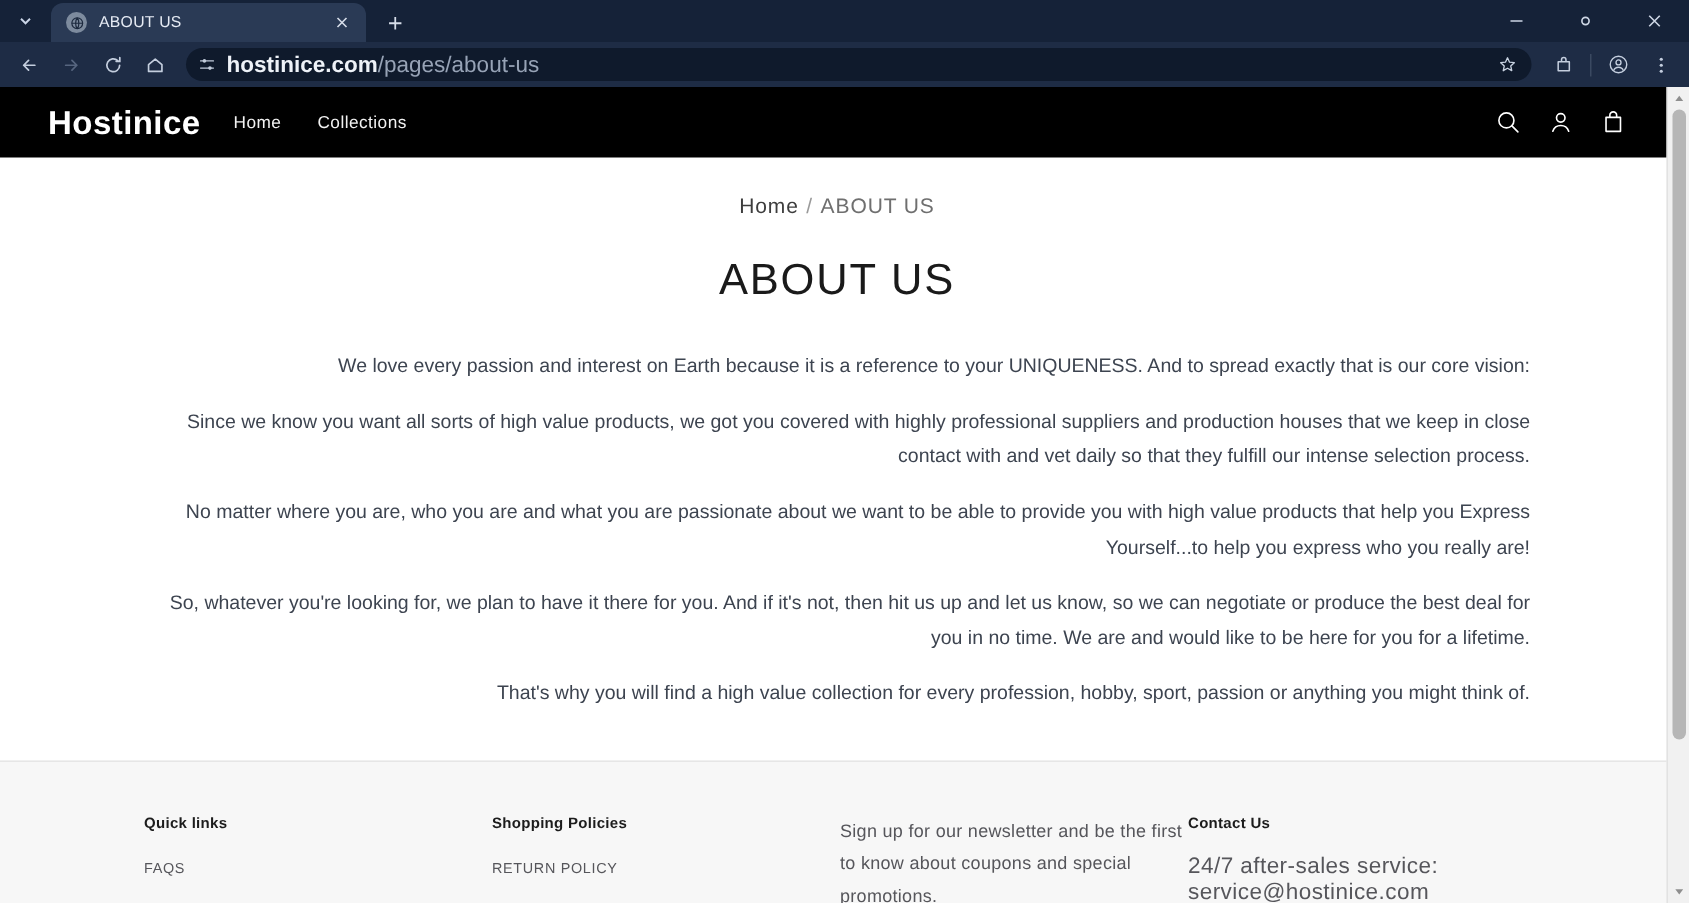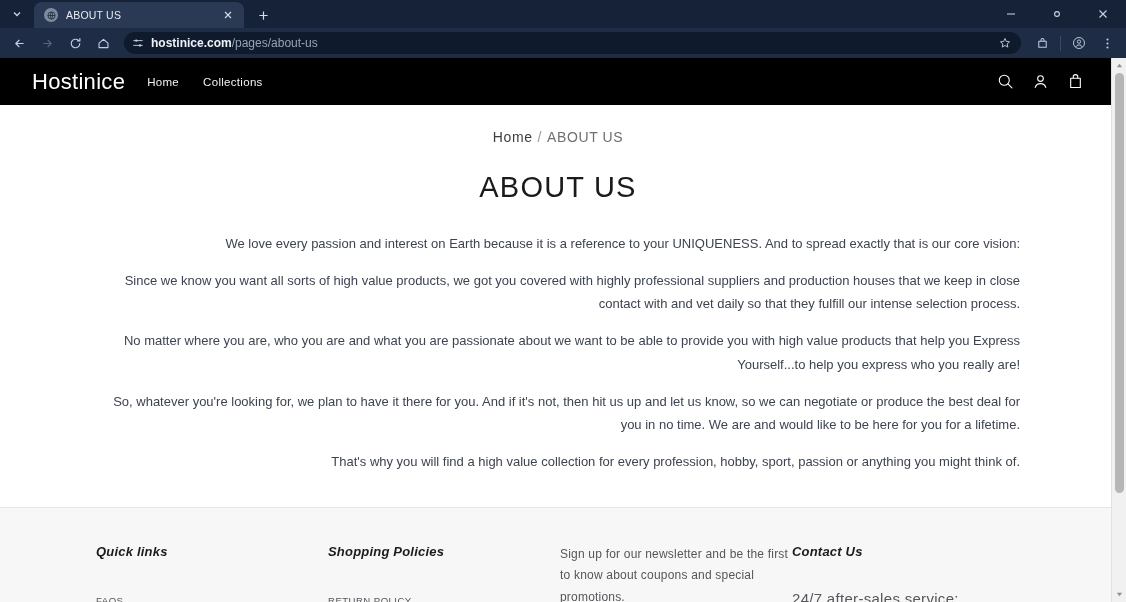--- a/index.html
+++ b/index.html
@@ -112,21 +112,21 @@
     border-radius: 13px;
     display: flex;
     align-items: center;
     padding: 0 10px 0 8px;
     margin: 0 6px;
     gap: 7px;
     min-width: 0;
   }
   .omni-icon { color: #c2ccdb; display: flex; align-items: center; flex:0 0 auto;}
   .omni-url {
-    font-size: 12px;
+    font-size: 15px;
     color: #97a3b6;
     white-space: nowrap;
     overflow: hidden;
     text-overflow: ellipsis;
     flex: 1 1 auto;
   }
   .omni-url b { color: #eef2f8; font-weight: 700; }
   .omni-star { color: #c8d2e1; flex: 0 0 auto; display:flex; }
   .tb-sep { width:1px; height:15px; background:#3a4961; margin: 0 3px; flex:0 0 auto;}
 
@@ -145,21 +145,21 @@
   .site-header {
     height: 47px;
     background: #000000;
     display: flex;
     align-items: center;
     padding: 0 32px;
   }
   .logo {
     color: #ffffff;
     font-size: 22px;
-    font-weight: 400;
+    font-weight: 700;
     letter-spacing: .3px;
     margin-right: 22px;
   }
   .site-nav { display: flex; align-items: center; gap: 24px; }
   .site-nav a {
     color: #f2f2f2;
     font-size: 11.5px;
     text-decoration: none;
     letter-spacing: .3px;
   }
@@ -218,26 +218,25 @@
     width: 924px;
     margin: 0 auto;
     display: flex;
   }
   .fcol { }
   .fcol.c1 { width: 232px; }
   .fcol.c2 { width: 232px; }
   .fcol.c3 { width: 232px; }
   .fcol.c4 { width: 228px; }
   .fcol h4 {
-    font-size: 13px;
+    font-size: 10px;
     font-weight: 700;
     color: #1c1c1c;
     letter-spacing: .2px;
-    margin-bottom: 31px;
-    font-style: italic;
+    margin-bottom: 14px;
   }
   .fcol ul { list-style: none; }
   .fcol li { margin-bottom: 14px; }
   .fcol li a {
     font-size: 9.6px;
     color: #56565b;
     text-decoration: none;
     letter-spacing: .45px;
   }
   .fcol p.note {

